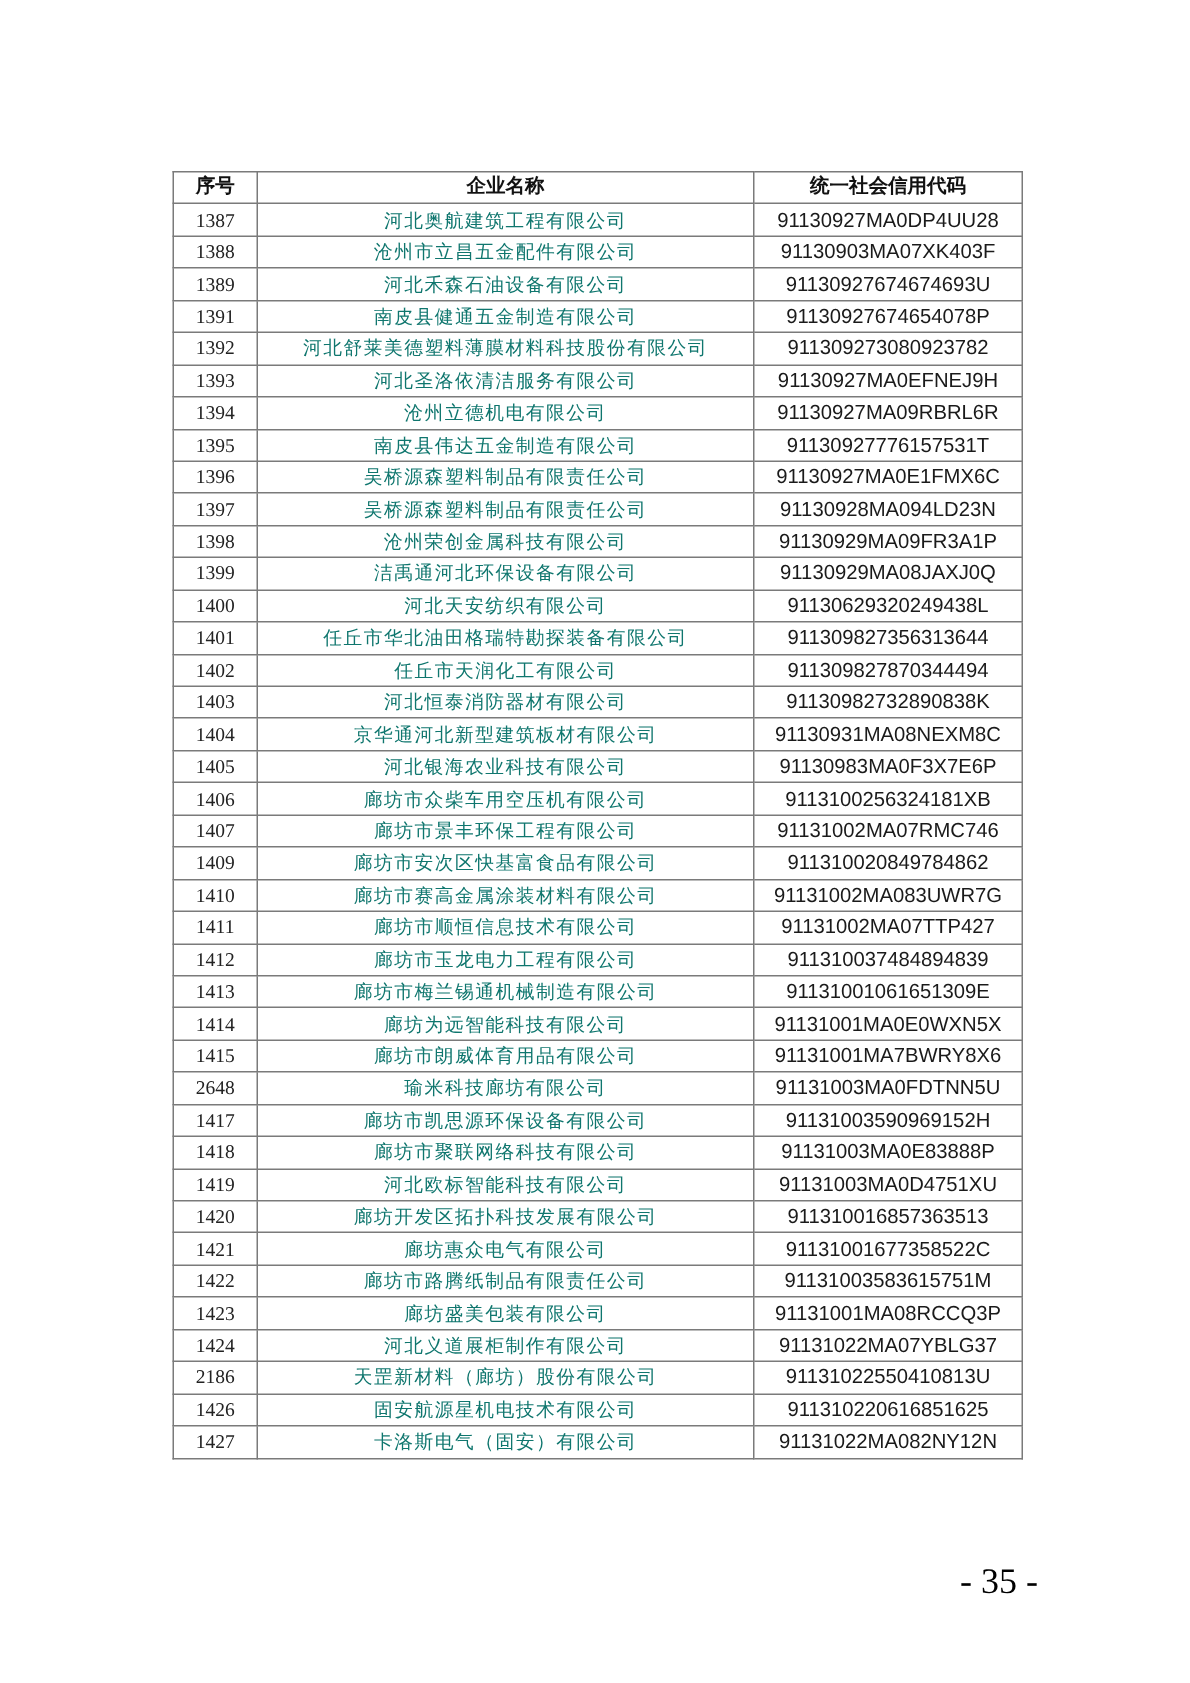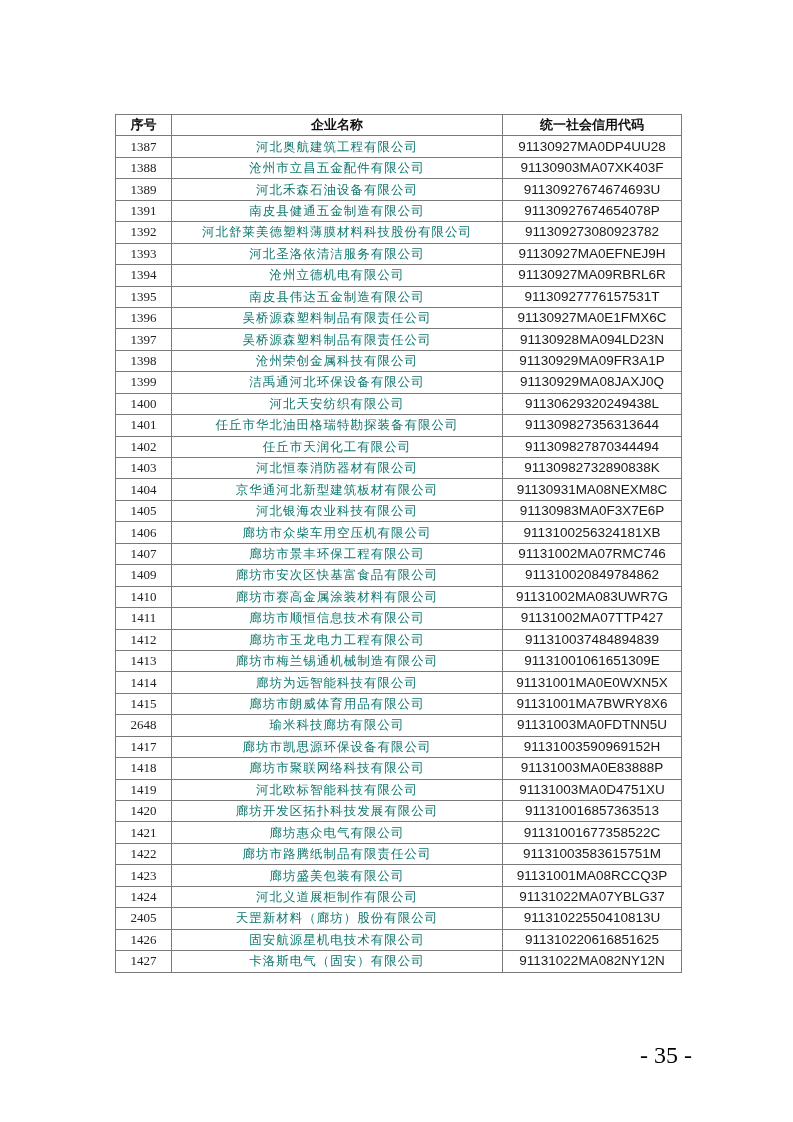--- a/index.html
+++ b/index.html
@@ -266,21 +266,21 @@
           <td class="idx">1423</td>
           <td class="name">廊坊盛美包装有限公司</td>
           <td class="code">91131001MA08RCCQ3P</td>
         </tr>
         <tr>
           <td class="idx">1424</td>
           <td class="name">河北义道展柜制作有限公司</td>
           <td class="code">91131022MA07YBLG37</td>
         </tr>
         <tr>
-          <td class="idx">2405</td>
+          <td class="idx">2186</td>
           <td class="name">天罡新材料（廊坊）股份有限公司</td>
           <td class="code">91131022550410813U</td>
         </tr>
         <tr>
           <td class="idx">1426</td>
           <td class="name">固安航源星机电技术有限公司</td>
           <td class="code">911310220616851625</td>
         </tr>
         <tr>
           <td class="idx">1427</td>

